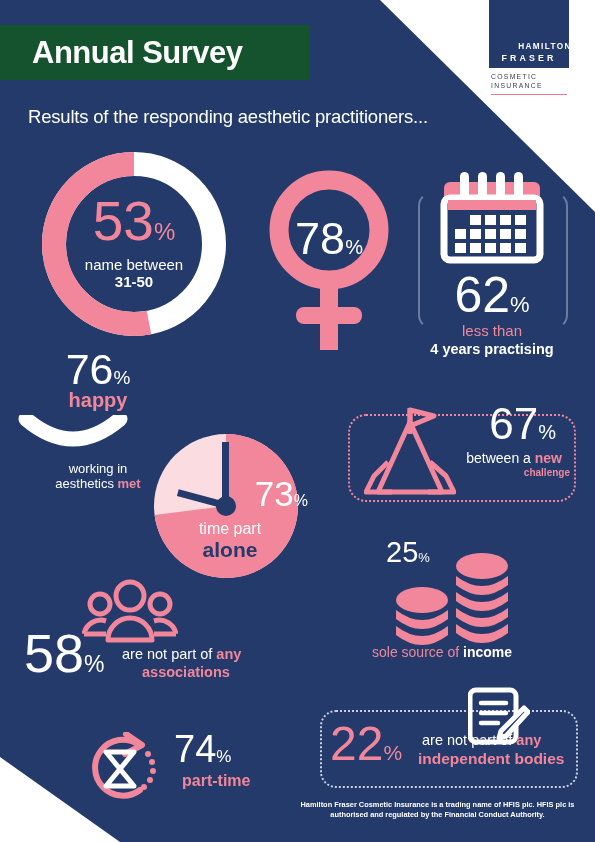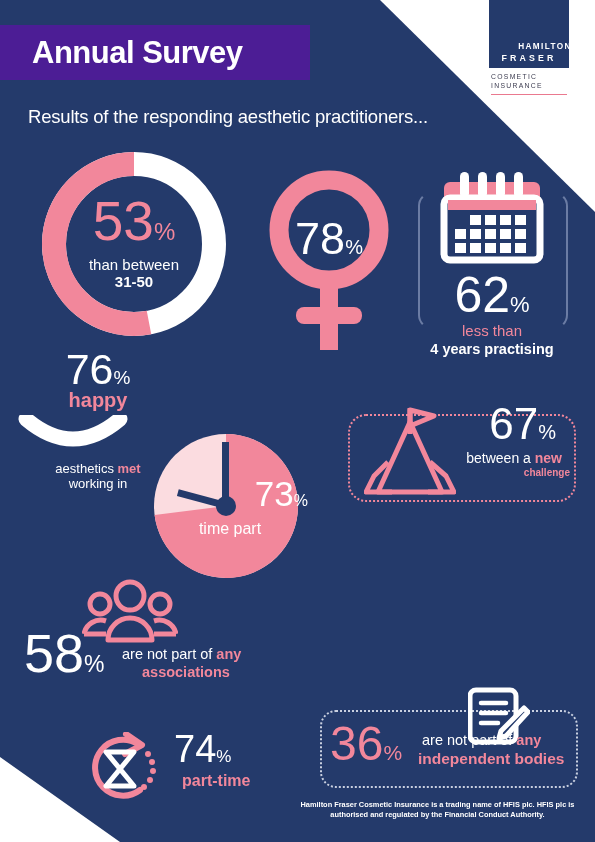--- a/index.html
+++ b/index.html
@@ -20,21 +20,21 @@
   }
   .corner-bl{
     position:absolute; left:0; bottom:0; width:120px; height:85px;
     background:#ffffff;
     clip-path: polygon(0 0, 0 100%, 100% 100%);
   }
 
   
   .title-band{
     position:absolute; left:0; top:25px; width:310px; height:55px;
-    background:#4c1d95; display:flex; align-items:center;
+    background:#14532d; display:flex; align-items:center;
   }
   .title-band .t{
     color:#ffffff; font-size:31px; font-weight:bold; letter-spacing:-0.5px;
     margin-left:32px;
   }
   .subtitle{
     position:absolute; left:28px; top:106px;
     color:#ffffff; font-size:18.5px; letter-spacing:-0.2px;
   }
 
@@ -202,21 +202,21 @@
 
   <div class="donut">
     <svg width="196" height="196" viewBox="0 0 196 196">
         <circle cx="98" cy="98" r="80" fill="none" stroke="#ffffff" stroke-width="24"></circle>
         <path d="M 98 18 A 80 80 0 1 0 112.99050516685799 176.5829800582951" fill="none" stroke="#f2879b" stroke-width="24"></path>
       </svg>
     <div class="num">
       <span style="font-size:55px">53</span><span class="pctsign">%</span>
     </div>
     <div class="cap">
-      <div>than between</div>
+      <div>name between</div>
       <div class="b2">31-50</div>
     </div>
   </div>
 
   <div class="fem">
     <svg width="130" height="185" viewBox="0 0 130 185">
       <circle cx="65" cy="62" r="50" fill="none" stroke="#f2879b" stroke-width="19"></circle>
       <rect x="56" y="110" width="18" height="72" fill="#f2879b"></rect>
       <rect x="32" y="139" width="66" height="17" rx="8" fill="#f2879b"></rect>
     </svg>
@@ -267,57 +267,76 @@
     <div class="num">
       <span style="font-size:43px">76</span><span class="pctsign">%</span>
     </div>
     <div class="h">happy</div>
     <div class="smile">
       <svg width="110" height="34" viewBox="0 0 110 34">
         <path d="M8 4 Q55 44 102 4" fill="none" stroke="#ffffff" stroke-width="15" stroke-linecap="round"></path>
       </svg>
     </div>
     <div class="cap">
+      <div>working in</div>
       <div><span>aesthetics</span> <span class="p b">met</span></div>
-      <div>working in</div>
     </div>
   </div>
 
   <div class="clk">
     <svg width="160" height="160" viewBox="0 0 160 160">
         <circle cx="78" cy="78" r="72" fill="#fbdce0"></circle>
         <path d="M 78 78 L 78 6 A 72 72 0 1 1 6.567741505357603 87.02399281662993 Z" fill="#f2879b"></path>
         <rect x="74" y="14" width="7" height="66" fill="#243a6b"></rect>
         <rect x="28" y="74" width="52" height="7" fill="#243a6b" transform="rotate(15 78 78)"></rect>
         <circle cx="78" cy="78" r="10" fill="#243a6b"></circle>
       </svg>
     <div class="num">
       <span style="font-size:35px">73</span><span class="pctsign">%</span>
     </div>
     <div class="c1">time part</div>
+    <div class="c2">alone</div>
   </div>
 
   <div class="mtn">
     <div class="dash"></div>
     <div class="icon">
       <svg width="92" height="98" viewBox="0 0 92 98">
         <path d="M46 16 L14 86 L78 86 Z" fill="none" stroke="#f2879b" stroke-width="5" stroke-linejoin="round"></path>
         <path d="M24 56 L10 70 L2 86 L28 86" fill="none" stroke="#f2879b" stroke-width="5" stroke-linejoin="round"></path>
         <path d="M66 56 L82 70 L90 86 L64 86" fill="none" stroke="#f2879b" stroke-width="5" stroke-linejoin="round"></path>
         <line x1="46" y1="2" x2="46" y2="28" stroke="#f2879b" stroke-width="5"></line>
         <path d="M46 4 L70 10 L46 20 Z" fill="none" stroke="#f2879b" stroke-width="5" stroke-linejoin="round"></path>
       </svg>
     </div>
     <div class="num">
       <span style="font-size:44px">67</span><span class="pctsign">%</span>
     </div>
     <div class="c1"><span>between a</span> <b>new</b></div>
     <div class="c2">challenge</div>
   </div>
 
+  <div class="coin">
+    <svg width="120" height="110" viewBox="0 0 120 110" style="position:absolute;left:18px;top:18px">
+      <g fill="#f2879b">
+        <ellipse cx="92" cy="16" rx="26" ry="13"></ellipse>
+        <path d="M66 26 q26 20 52 0 v9 q-26 20 -52 0 Z"></path>
+        <path d="M66 42 q26 20 52 0 v9 q-26 20 -52 0 Z"></path>
+        <path d="M66 58 q26 20 52 0 v9 q-26 20 -52 0 Z"></path>
+        <path d="M66 74 q26 20 52 0 v9 q-26 20 -52 0 Z"></path>
+        <ellipse cx="32" cy="50" rx="26" ry="13"></ellipse>
+        <path d="M6 60 q26 20 52 0 v9 q-26 20 -52 0 Z"></path>
+        <path d="M6 76 q26 20 52 0 v9 q-26 20 -52 0 Z"></path>
+      </g>
+    </svg>
+    <div class="num">
+      <span style="font-size:29px">25</span><span class="pctsign">%</span>
+    </div>
+    <div class="cap"><span>sole source of</span> <b>income</b></div>
+  </div>
 
   <div class="ppl">
     <div class="icon">
       <svg width="96" height="70" viewBox="0 0 96 70">
         <circle cx="48" cy="18" r="14" fill="none" stroke="#f2879b" stroke-width="5"></circle>
         <path d="M26 62 a22 22 0 0 1 44 0 Z" fill="none" stroke="#f2879b" stroke-width="5" stroke-linejoin="round"></path>
         <circle cx="18" cy="26" r="10" fill="none" stroke="#f2879b" stroke-width="5"></circle>
         <path d="M2 56 a17 17 0 0 1 22 -13" fill="none" stroke="#f2879b" stroke-width="5"></path>
         <line x1="2" y1="56" x2="24" y2="56" stroke="#f2879b" stroke-width="5"></line>
         <circle cx="78" cy="26" r="10" fill="none" stroke="#f2879b" stroke-width="5"></circle>
@@ -360,21 +379,21 @@
         <path d="M8 4 h34 a6 6 0 0 1 6 6 v40 a6 6 0 0 1 -6 6 h-34 a6 6 0 0 1 -6 -6 v-40 a6 6 0 0 1 6 -6 Z" fill="none" stroke="#ffffff" stroke-width="5"></path>
         <g stroke="#ffffff" stroke-width="4.5" stroke-linecap="round">
           <line x1="13" y1="17" x2="38" y2="17"></line>
           <line x1="13" y1="27" x2="38" y2="27"></line>
           <line x1="13" y1="37" x2="30" y2="37"></line>
         </g>
         <path d="M56 22 L60 26 L38 50 L31 52 L33 45 Z" fill="#243a6b" stroke="#ffffff" stroke-width="5" stroke-linejoin="round"></path>
       </svg>
     </div>
     <div class="num">
-      <span style="font-size:48px">36</span><span class="pctsign">%</span>
+      <span style="font-size:48px">22</span><span class="pctsign">%</span>
     </div>
     <div class="c1"><span>are not part of</span> <b>any</b></div>
     <div class="c2">independent bodies</div>
   </div>
 
   <div class="foot">Hamilton Fraser Cosmetic Insurance is a trading name of HFIS plc. HFIS plc is authorised and regulated by the Financial Conduct Authority.</div>
 
 </div>
 
 </body></html>

